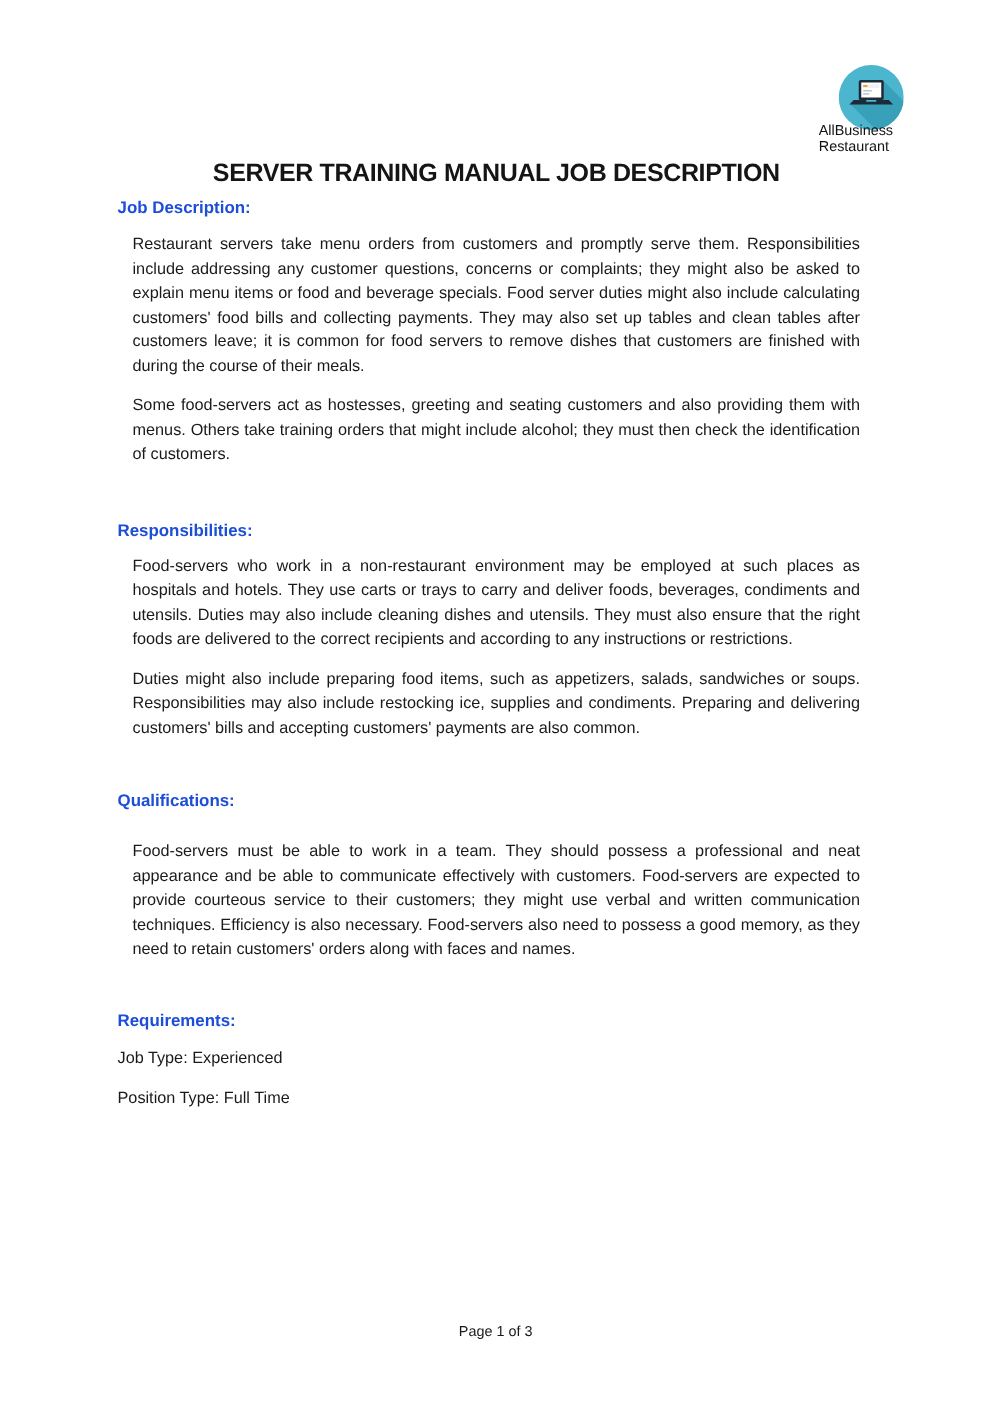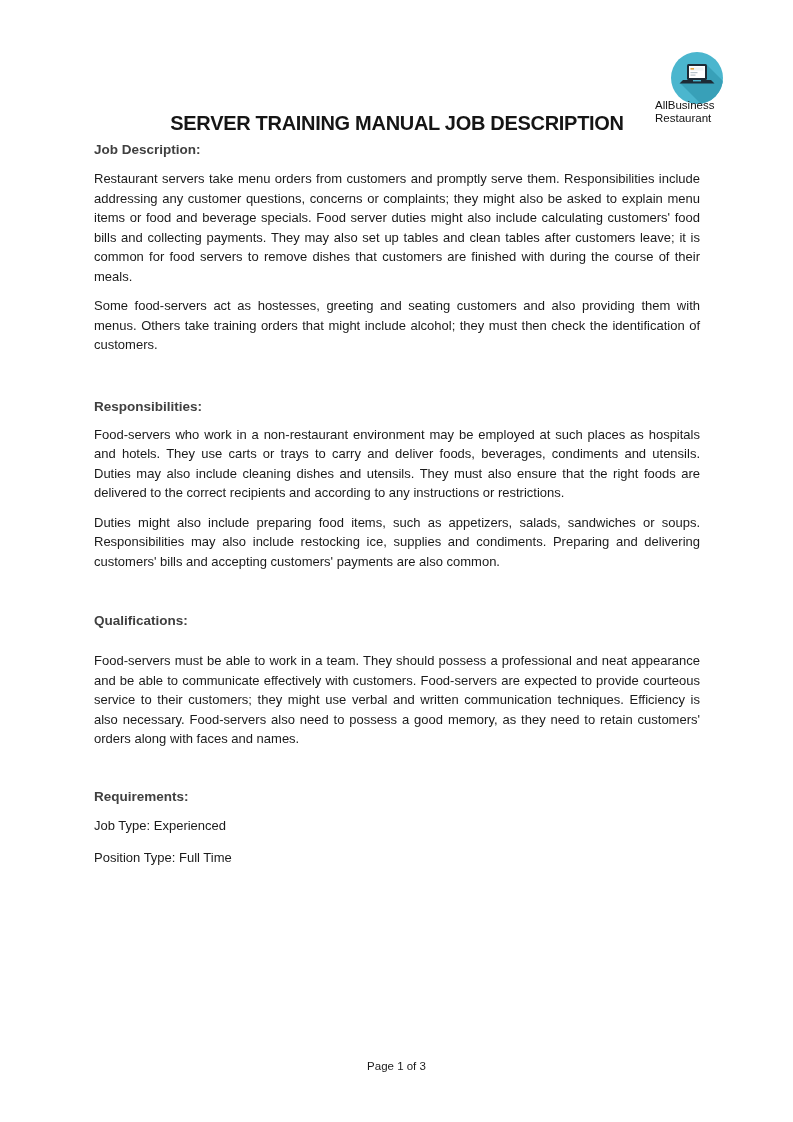--- a/index.html
+++ b/index.html
@@ -12,42 +12,42 @@
     width: 793px;
     height: 1122px;
     background: #ffffff;
     font-family: "Liberation Sans", sans-serif;
     color: #1a1a1a;
     overflow: hidden;
   }
   .content {
     position: absolute;
     left: 94px;
-    top: 0;
+    top: 16px;
     width: 606px;
     padding-top: 111px;
   }
   .doc-title {
     margin: 0;
     font-size: 20px;
     line-height: 24px;
     font-weight: bold;
     letter-spacing: -0.3px;
     text-align: center;
     color: #151515;
   }
   .section-heading {
     margin: 0;
     font-size: 13.5px;
     line-height: 17px;
     font-weight: bold;
-    color: #404040;
+    color: #1d4ed8;
   }
   .para {
-    margin: 0;
+    margin: 12px;
     font-size: 13px;
     line-height: 19.5px;
     text-align: justify;
     color: #1a1a1a;
   }
   .req-line {
     margin: 0;
     font-size: 13px;
     line-height: 19.5px;
     color: #1a1a1a;

